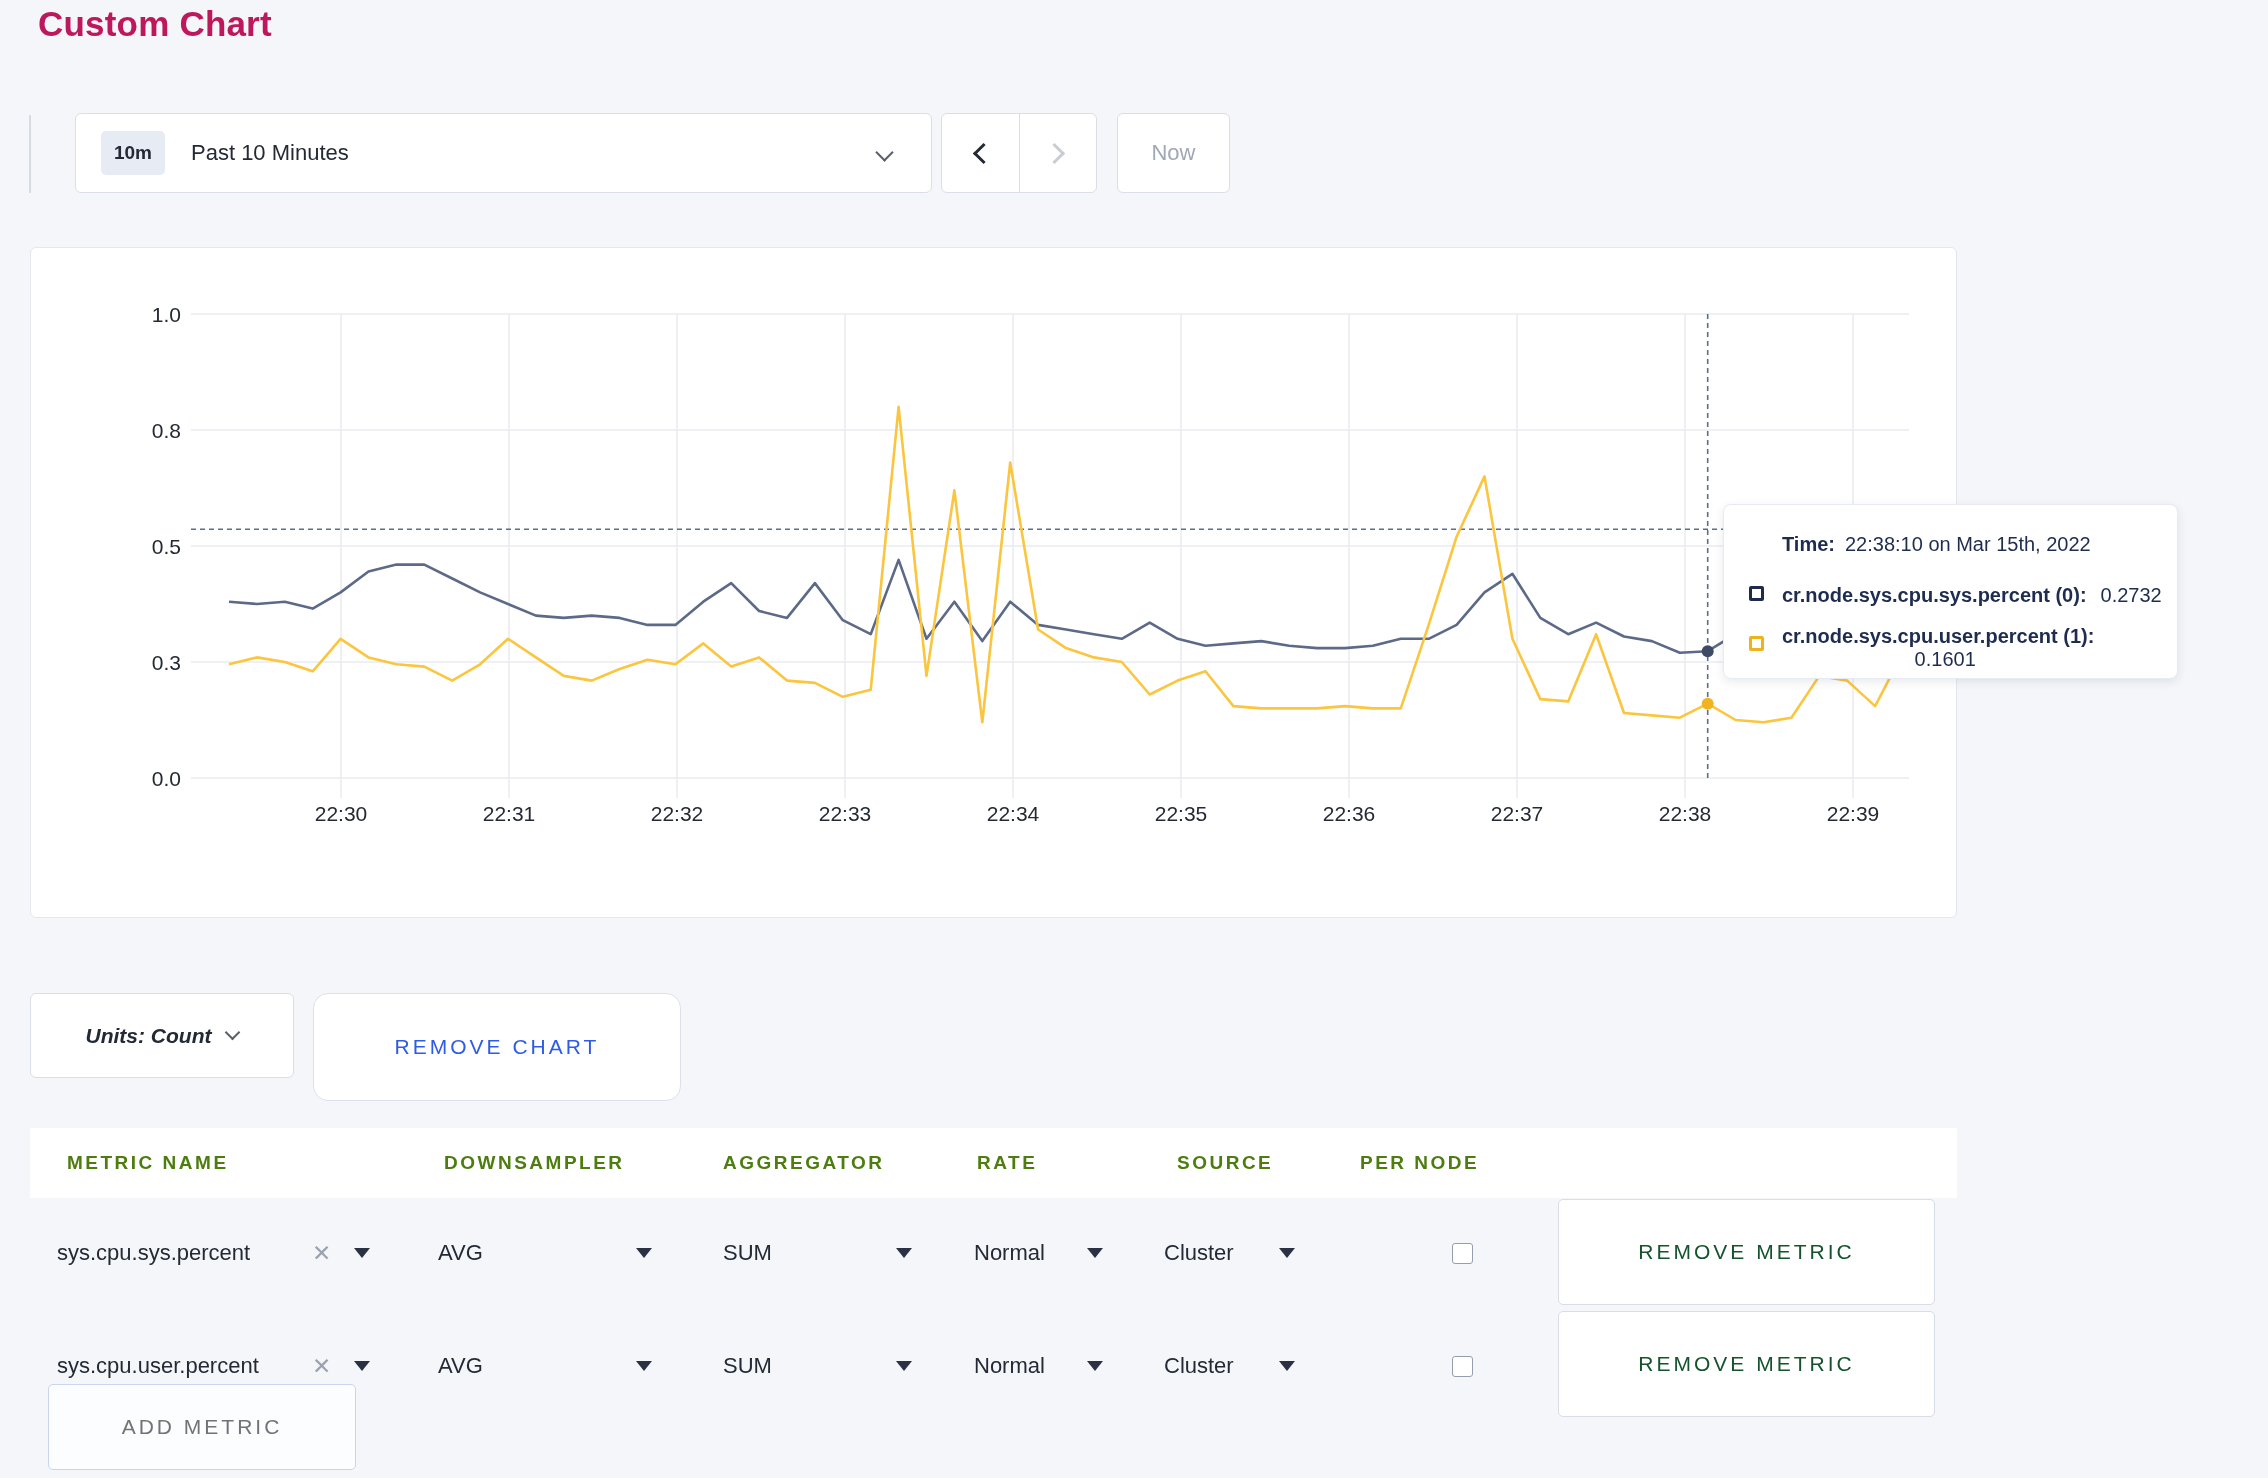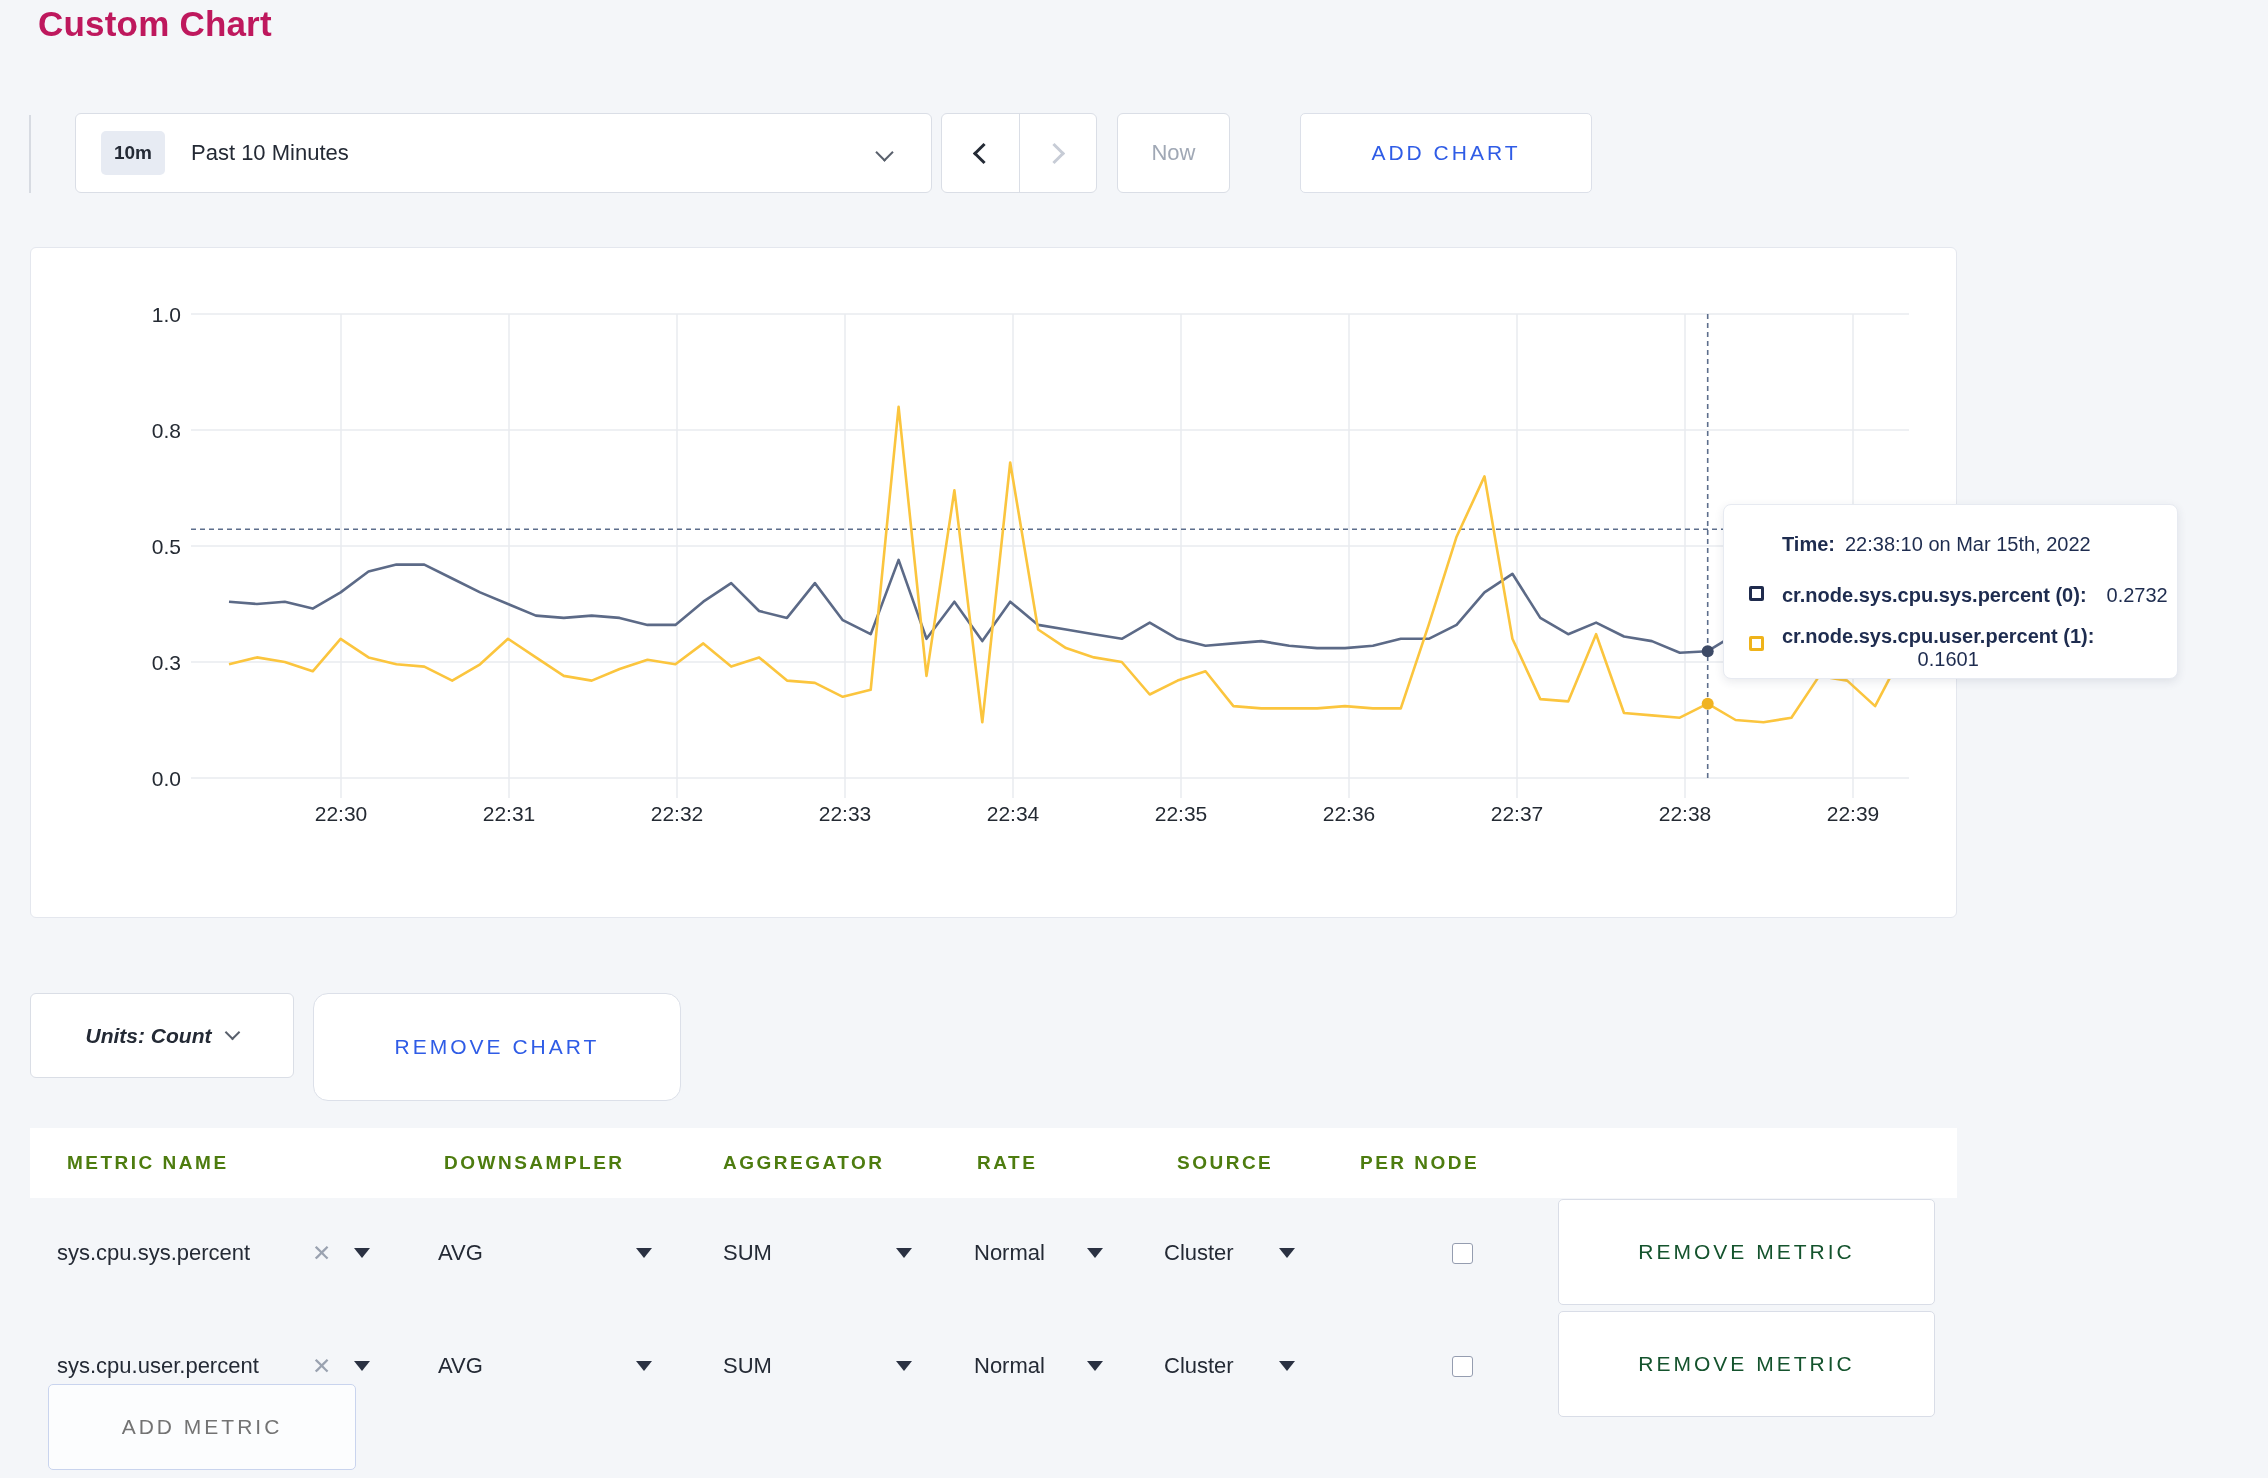--- a/index.html
+++ b/index.html
@@ -28,21 +28,21 @@
   .chart-card svg { position:absolute; left:0; top:0; width:1927px; height:671px; }
   text.ylabel, text.xlabel { font-family:"Liberation Sans", sans-serif; font-size:21px; fill:#242a33; }
 
   
   .chart-tooltip { position:absolute; left:1723px; top:504px; width:455px; height:175px; background:#fff; border:1px solid #e7eaf1; border-radius:8px; box-shadow:0 3px 10px rgba(40,50,80,.10); z-index:5; font-size:20px; color:#1e2c4f; }
   .tt-row { position:absolute; left:58px; height:26px; display:flex; align-items:center; white-space:nowrap; }
   .tt-time { top:26px; }
   .tt-s0 { top:77px; }
   .tt-s1 { top:120px;flex-direction:column; }
   .tt-key { font-weight:700; margin-right:10px; }
-  .tt-val { margin-left:10px; }
+  .tt-val { margin-left:4px; }
   .swatch { position:absolute; left:25px; width:15px; height:15px; border:3px solid #1f2b4d; border-radius:2px; background:#fff; }
   .sw0 { top:81px; } .sw1 { top:131px; }
 
   
   .units-btn { position:absolute; left:30px; top:993px; width:264px; height:85px; background:#fff; border:1.5px solid #dadee6; border-radius:6px; display:flex; align-items:center; justify-content:center; gap:16px; font-size:21px; font-weight:700; color:#242a35; cursor:pointer;font-style:italic; }
   .units-chev { width:11px; height:11px; border-right:2px solid #59606c; border-bottom:2px solid #59606c; transform:rotate(45deg); margin-top:-6px; }
   .remove-chart-btn { position:absolute; left:313px; top:993px; width:368px; height:108px; background:#fff; border:1.5px solid #dce0e9; border-radius:15px; font-size:21px; font-weight:500; letter-spacing:3px; color:#2f5ce6; display:flex; align-items:center; justify-content:center; cursor:pointer; }
 
   
   .mt-header { position:absolute; left:30px; top:1128px; width:1927px; height:70px; background:#fff; }
@@ -78,21 +78,20 @@
   </div>
   <div class="nav-group">
     <div class="nav-btn">
         <span class="chev-left"></span>
       </div>
     <div class="nav-btn">
         <span class="chev-right"></span>
       </div>
   </div>
   <div class="now-btn">Now</div>
-  <div class="add-chart-btn">ADD CHART</div>
 
   <div class="chart-card">
     <svg id="chart-svg" viewBox="0 0 1927 671">
         <line x1="160" y1="530" x2="1878" y2="530" stroke="#e9ebef" stroke-width="1.5"></line>
         <text x="150" y="538" text-anchor="end" class="ylabel">0.0</text>
         <line x1="160" y1="414" x2="1878" y2="414" stroke="#e9ebef" stroke-width="1.5"></line>
         <text x="150" y="422" text-anchor="end" class="ylabel">0.3</text>
         <line x1="160" y1="298" x2="1878" y2="298" stroke="#e9ebef" stroke-width="1.5"></line>
         <text x="150" y="306" text-anchor="end" class="ylabel">0.5</text>
         <line x1="160" y1="182" x2="1878" y2="182" stroke="#e9ebef" stroke-width="1.5"></line>

